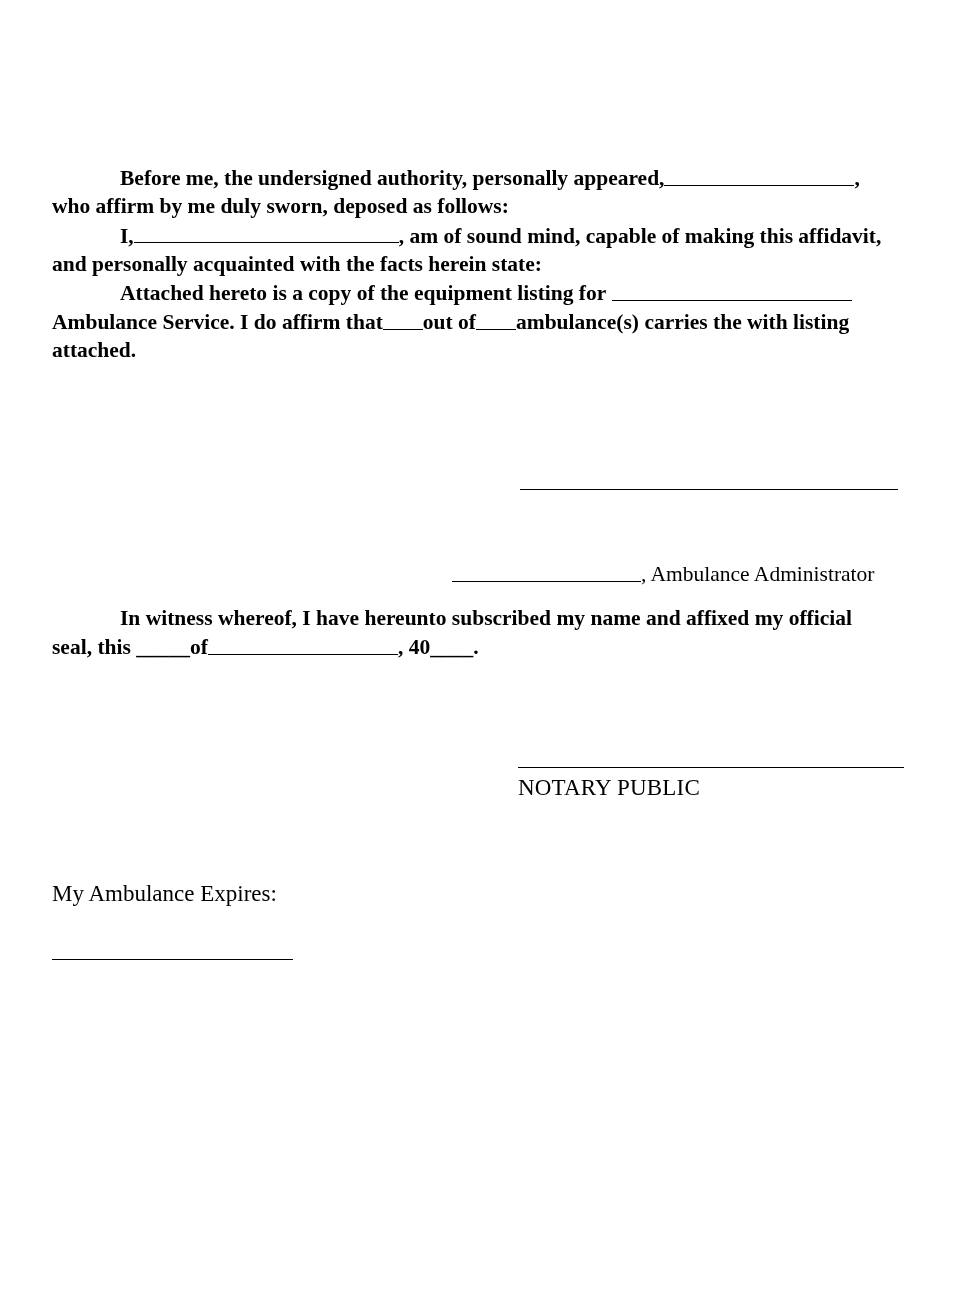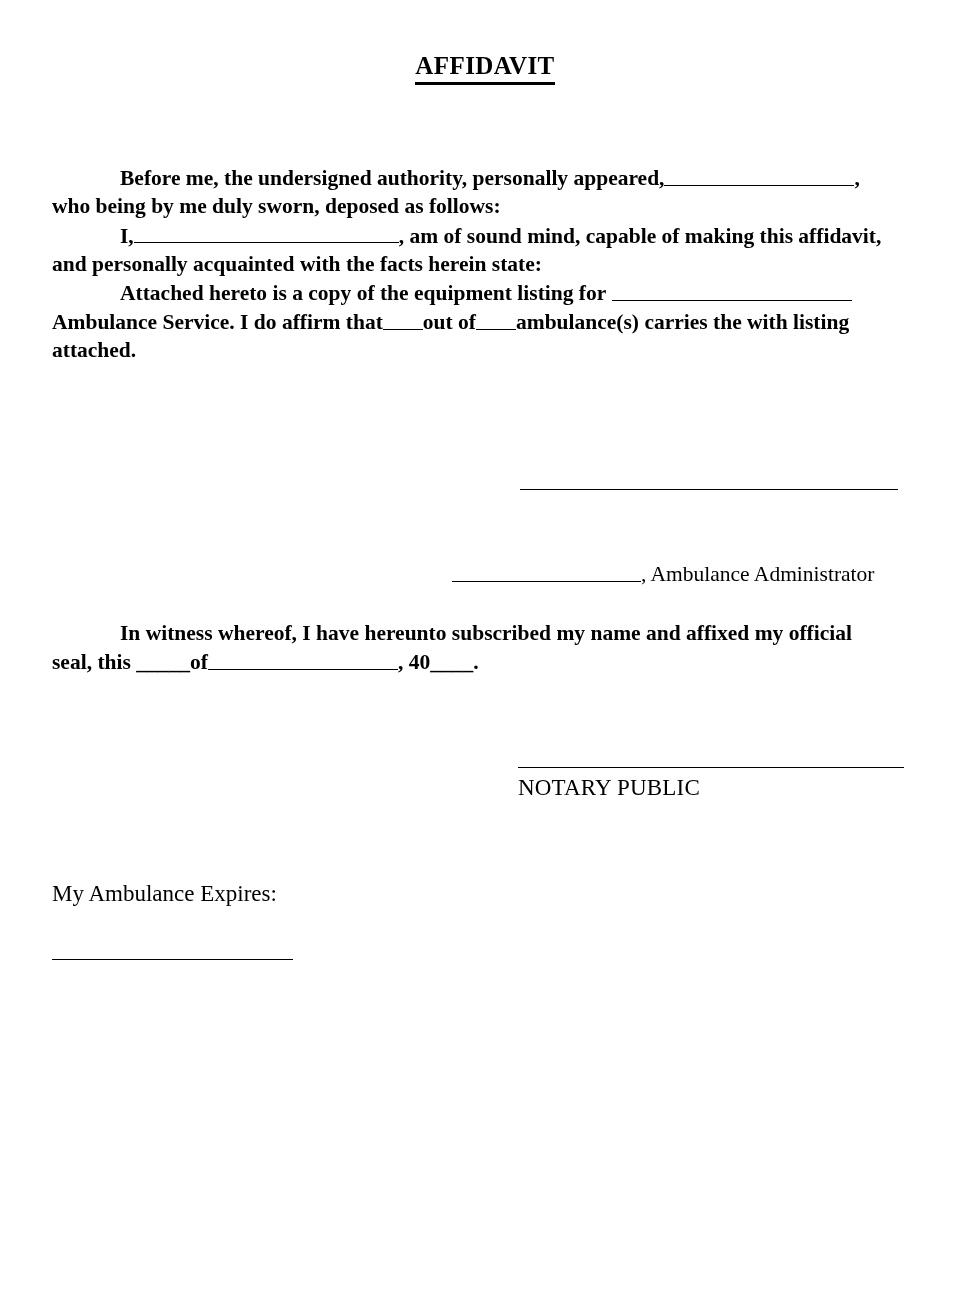--- a/index.html
+++ b/index.html
@@ -98,21 +98,20 @@
   }
 
   
   .witness-block {
     position: absolute;
     left: 52px;
     top: 604px;
     width: 856px;
     font-size: 21.5px;
     line-height: 28.5px;
-    margin-top: 15px;
   }
 
   
   .notary-rule {
     position: absolute;
     left: 518px;
     top: 767px;
     width: 386px;
     border-bottom: 1.8px solid #000;
   }
@@ -141,27 +140,24 @@
     top: 959px;
     width: 241px;
     border-bottom: 1.8px solid #000;
   }
 </style>
 </head>
 <body>
 
 <div class="page">
 
-  <div class="title-wrap">
-    <span class="title">AFFIDAVIT</span>
-  </div>
 
   <div class="body-block">
 
-    <p class="para"><span>Before me, the undersigned authority, personally appeared,</span><span class="blank blank-sm"></span><span>,</span><br><span>who being by me duly sworn, deposed as follows:</span></p>
+    <p class="para"><span>Before me, the undersigned authority, personally appeared,</span><span class="blank blank-sm"></span><span>,</span><br><span>who affirm by me duly sworn, deposed as follows:</span></p>
 
     <p class="para"><span>I,</span><span class="blank blank-xl"></span><span>, am of sound mind, capable of making this affidavit, and personally acquainted with the facts herein state:</span></p>
 
 
     <p class="para"><span>Attached hereto is a copy of the equipment listing for</span>&nbsp;<span class="blank blank-md"></span><br><span>Ambulance  Service.  I do affirm that</span><span class="blank blank-xs"></span><span>out of</span><span class="blank blank-xs"></span><span>ambulance(s) carries the with listing attached.</span></p>
 
   </div>
 
   <div class="sig-rule"></div>
 

